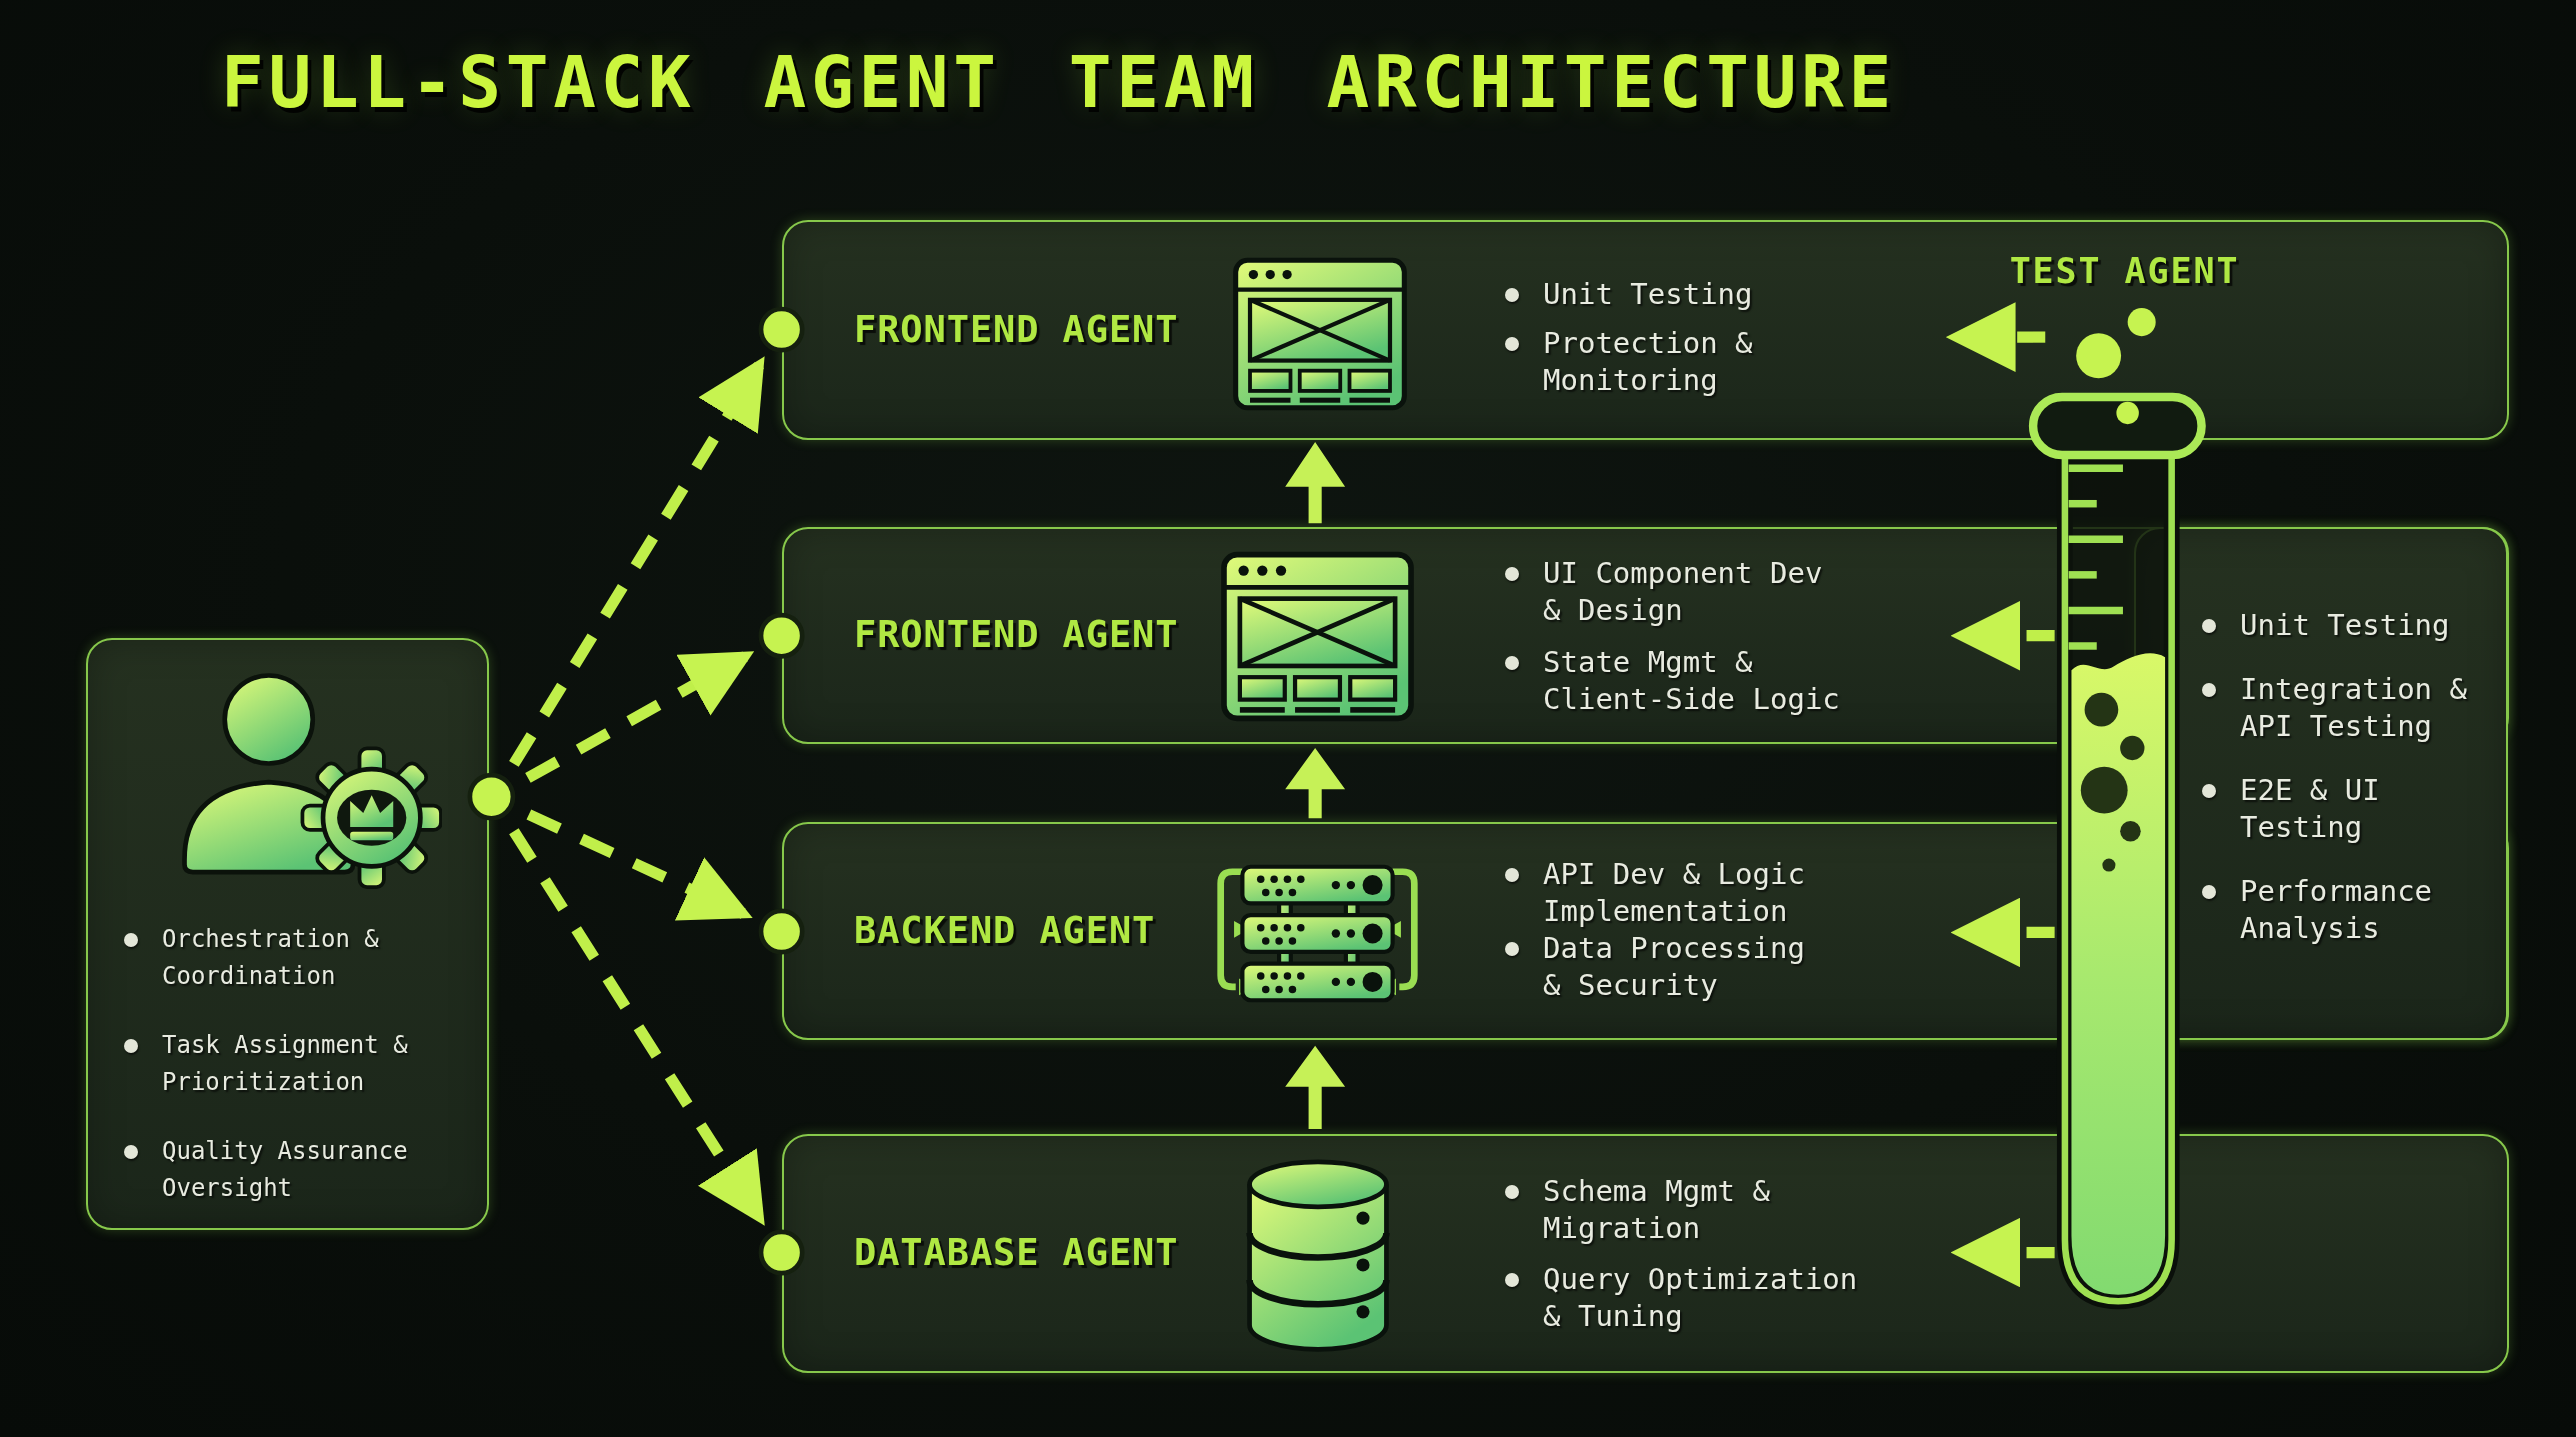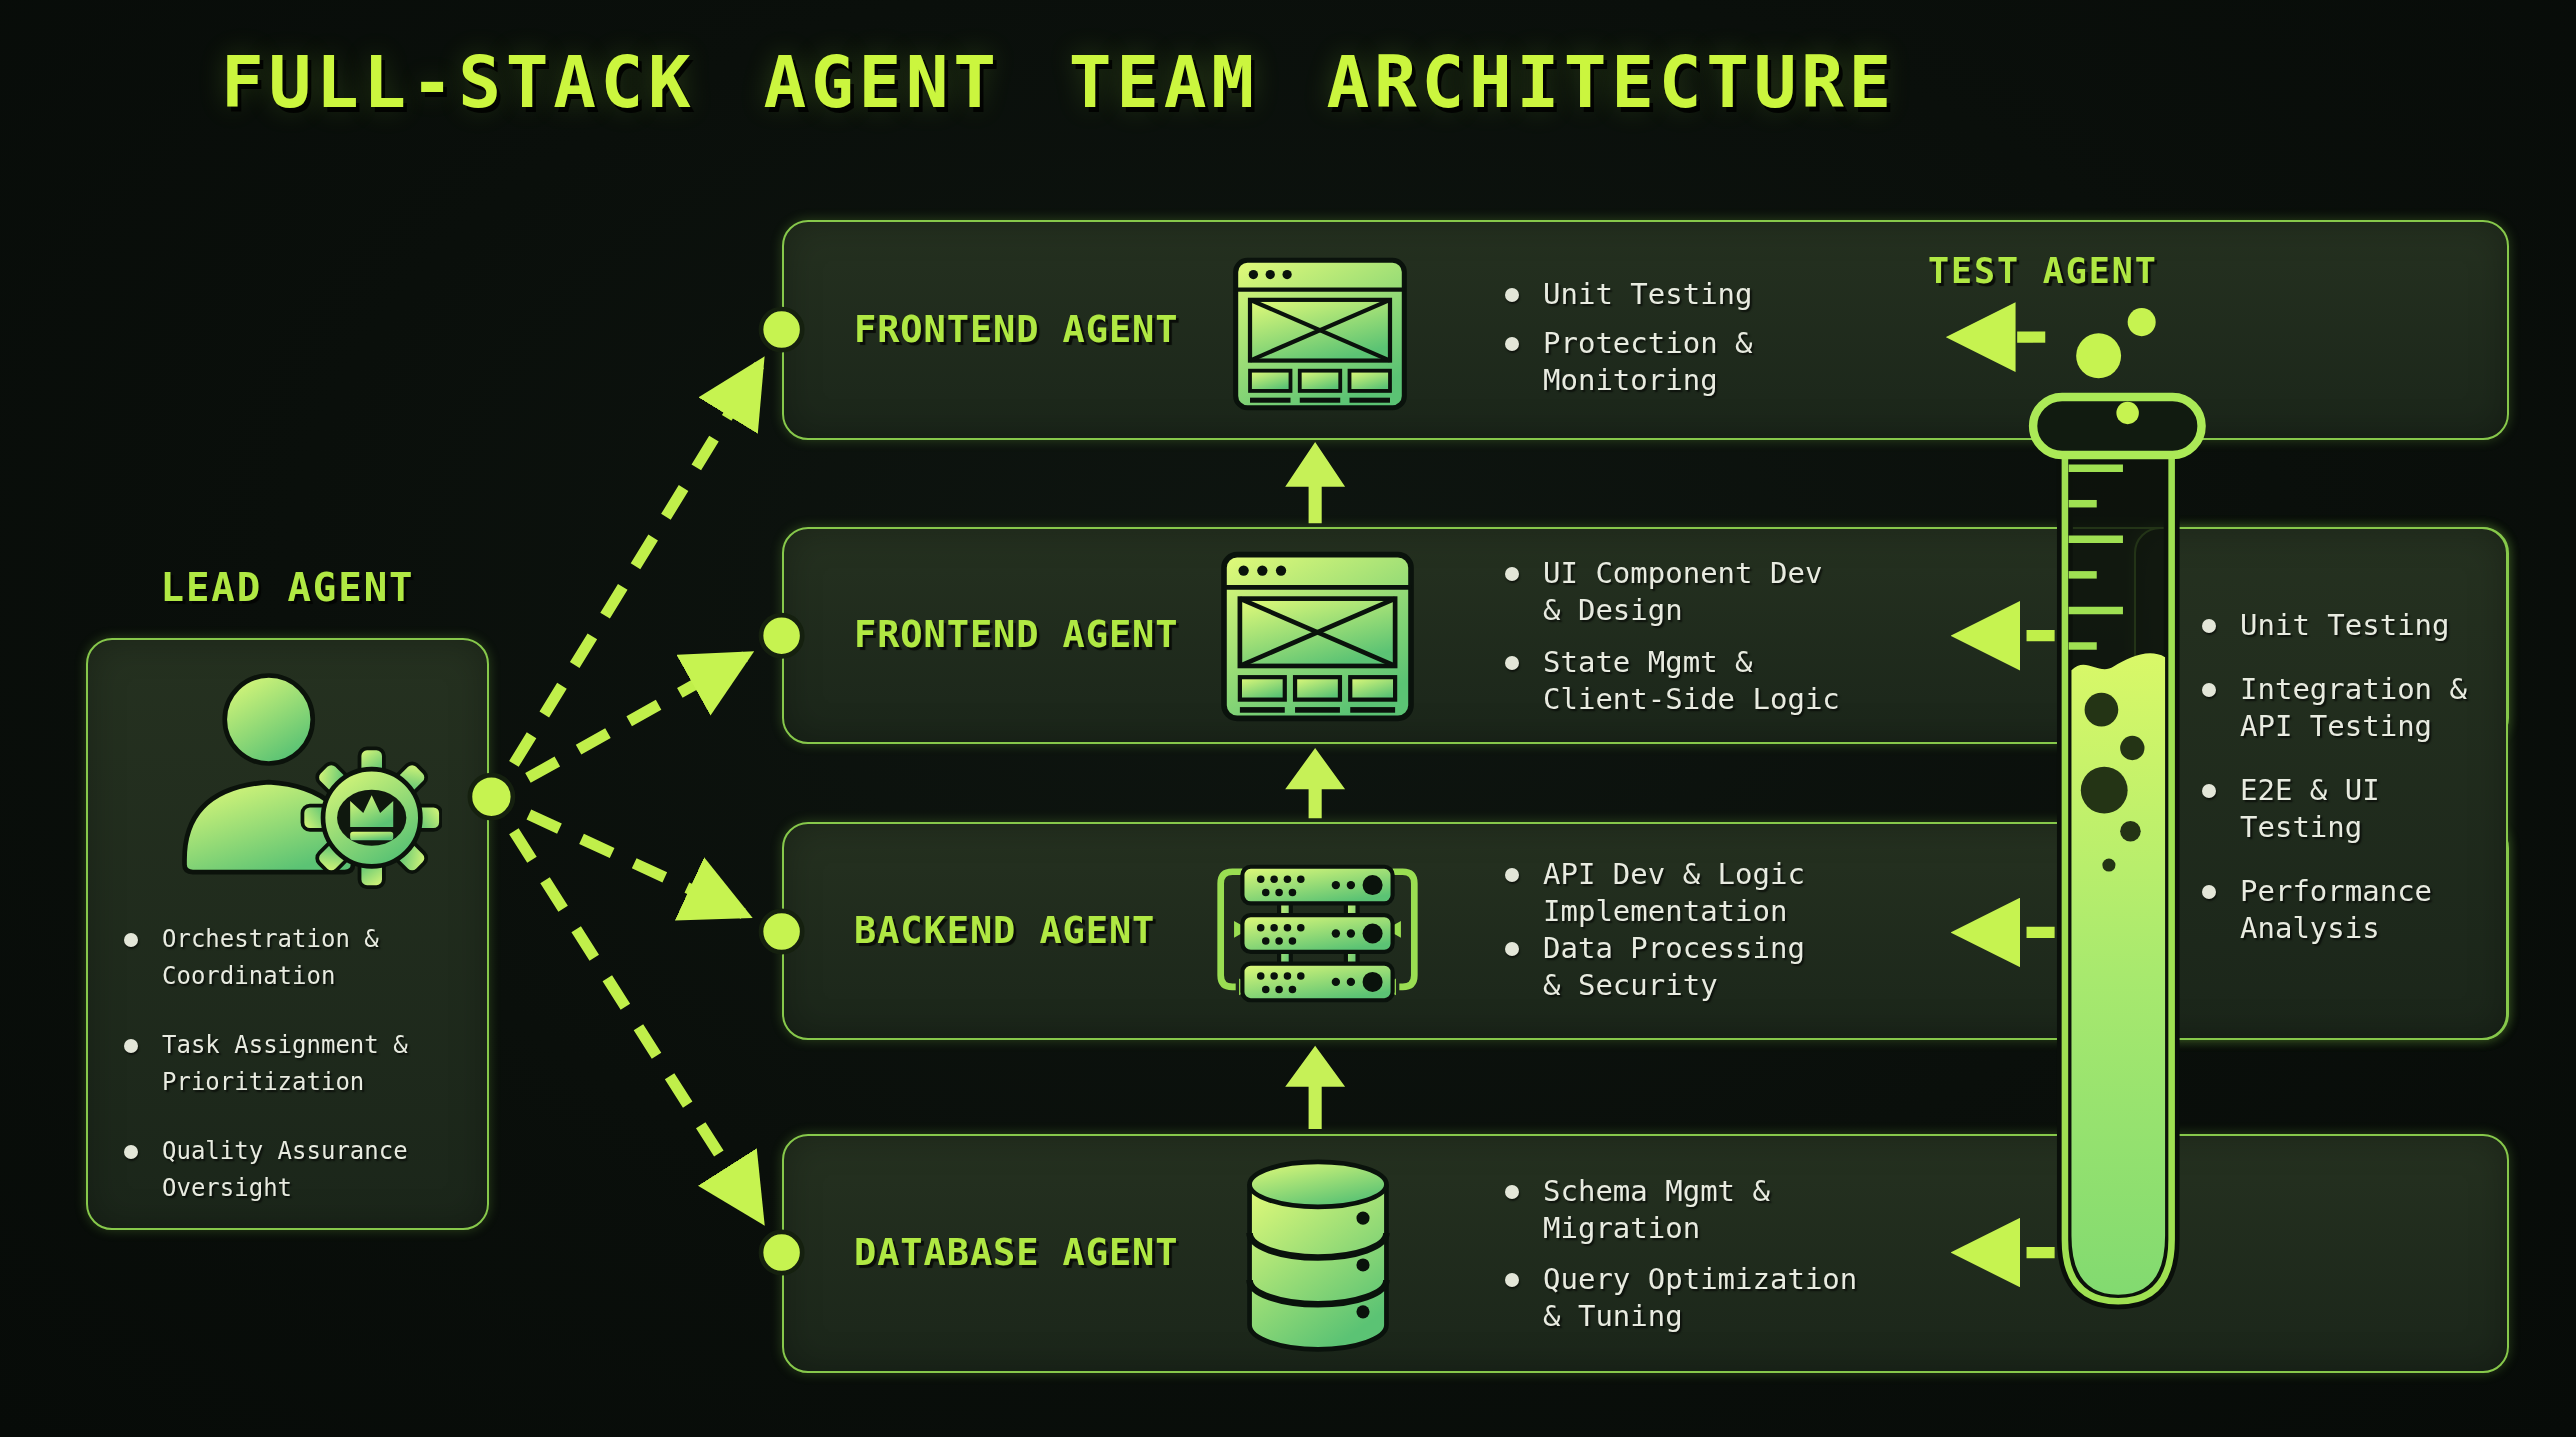--- a/index.html
+++ b/index.html
@@ -20,21 +20,21 @@
     border:2.8px solid #87c84b; border-radius:26px;
     box-shadow:0 0 11.2px rgba(130,200,70,.28), inset 0 0 37px rgba(0,0,0,.28);
   }
   .lead-panel{left:86px; top:638px; width:403px; height:592px;}
   .test-panel{left:2134px; top:527px; width:374px; height:513px;}
   .section-label{
     position:absolute; font-weight:700; color:#b0e843; letter-spacing:1.9px;
     text-shadow:2.8px 2.8px 0.9px rgba(0,0,0,.7); white-space:nowrap;
   }
   .lead-label{left:86px; top:565px; width:403px; text-align:center; font-size:39px;}
-  .test-label{left:1928px; top:251px; width:393px; text-align:left; font-size:35px;}
+  .test-label{left:1928px; top:251px; width:393px; text-align:center; font-size:35px;}
   .agent-label{
     position:absolute; left:70px; font-size:37px; font-weight:700; color:#b0e843;
     letter-spacing:0.9px; text-shadow:2.8px 2.8px 0.9px rgba(0,0,0,.7); white-space:nowrap;
   }
   .bullets{position:absolute; display:flex; flex-direction:column;}
   .bullet{display:flex; align-items:flex-start;}
   .dot{flex:0 0 auto; width:14px; height:14px; border-radius:50%; background:#e3e6d8;
        margin:12px 24px 0 0; box-shadow:0.9px 1.9px 1.9px rgba(0,0,0,.6);}
   .lines{display:flex; flex-direction:column;}
   .lines span{font-size:29px; line-height:37px; color:#e8ebe0;
@@ -43,21 +43,20 @@
   .icon{position:absolute;}
   .overlay{position:absolute; left:0; top:0; z-index:5; pointer-events:none;}
 </style>
 </head>
 <body>
 
 <div class="canvas">
 
   <div class="title">FULL-STACK AGENT TEAM ARCHITECTURE</div>
 
-  <div class="section-label lead-label">LEAD AGENT</div>
 
   <div class="panel lead-panel">
     <svg class="icon" style="left:73px; top:28px;" width="281" height="234" viewBox="0 0 300 250">
       <defs>
         <linearGradient id="gLead" x1="0" y1="0" x2="0.6" y2="1">
           <stop offset="0" stop-color="#e3fb79"></stop>
             <stop offset="1" stop-color="#5bc374"></stop>
         </linearGradient>
       </defs>
       <circle cx="115" cy="55" r="47" fill="url(#gLead)" stroke="#0b120b" stroke-width="5"></circle>

